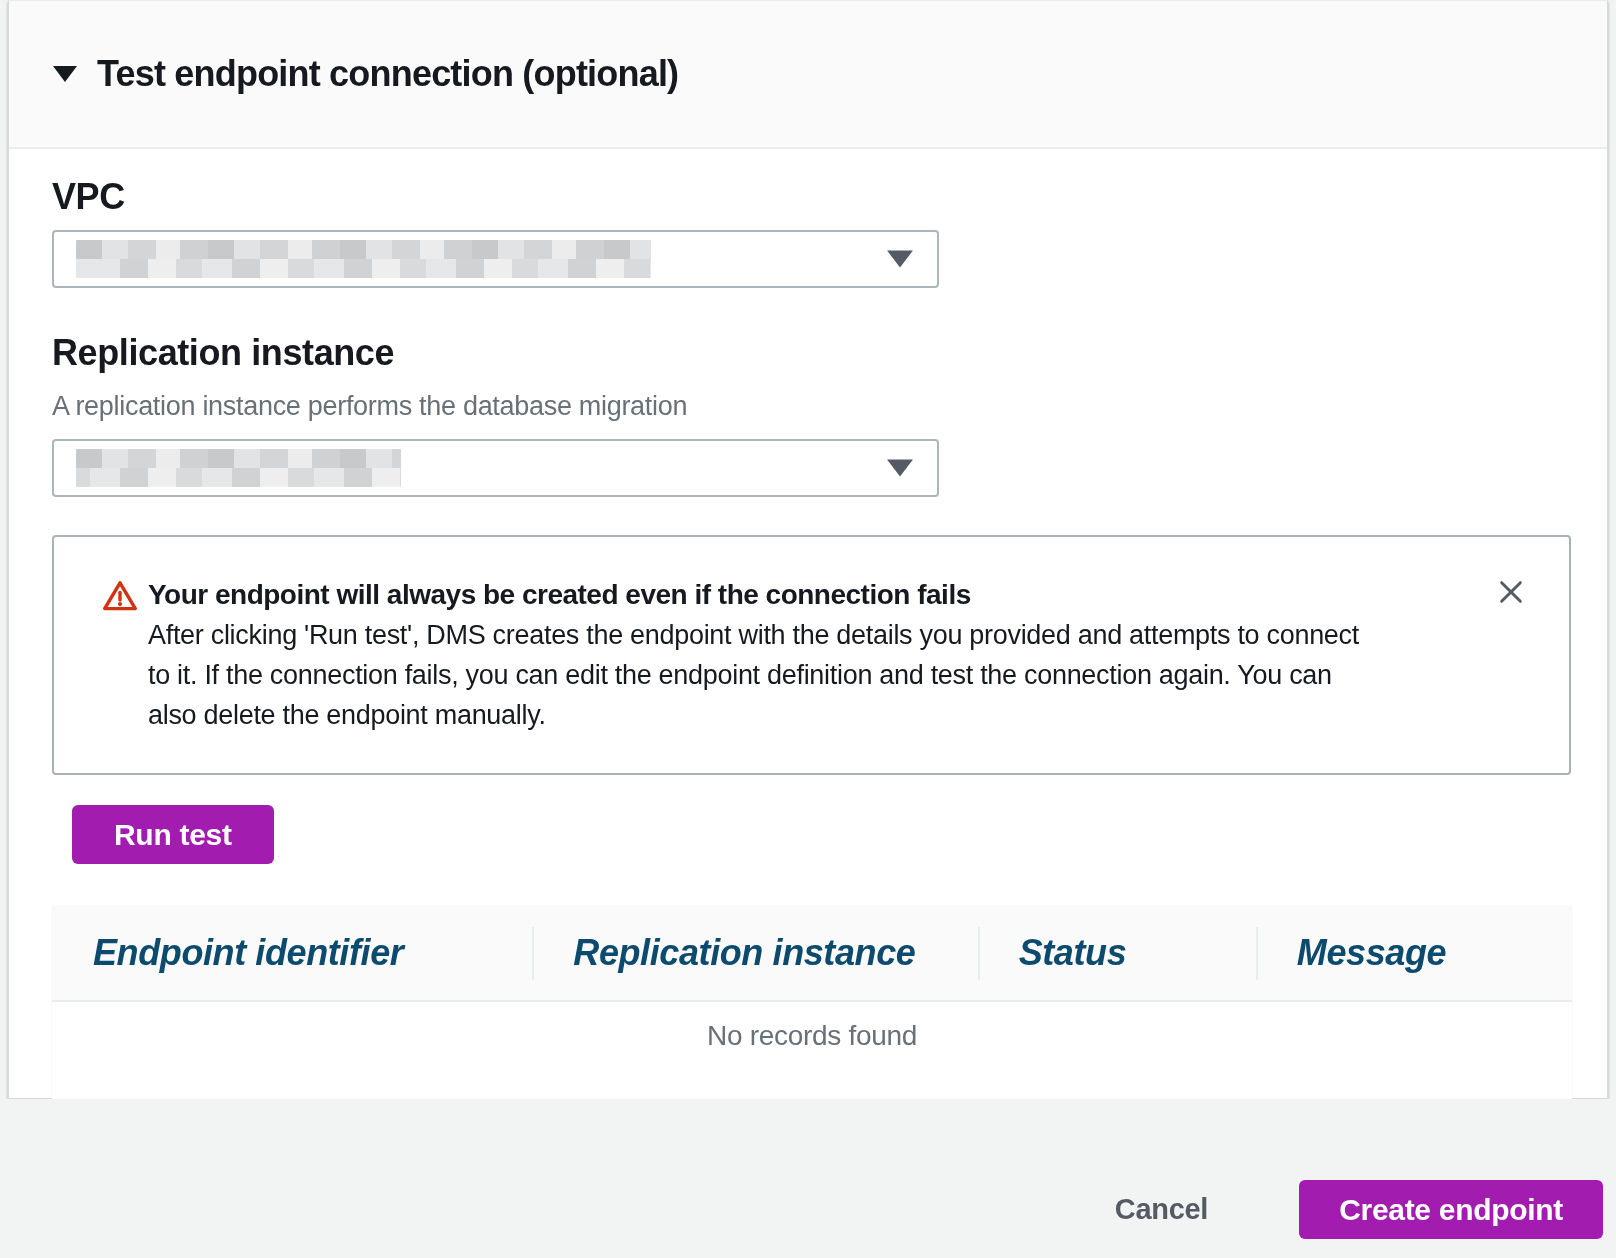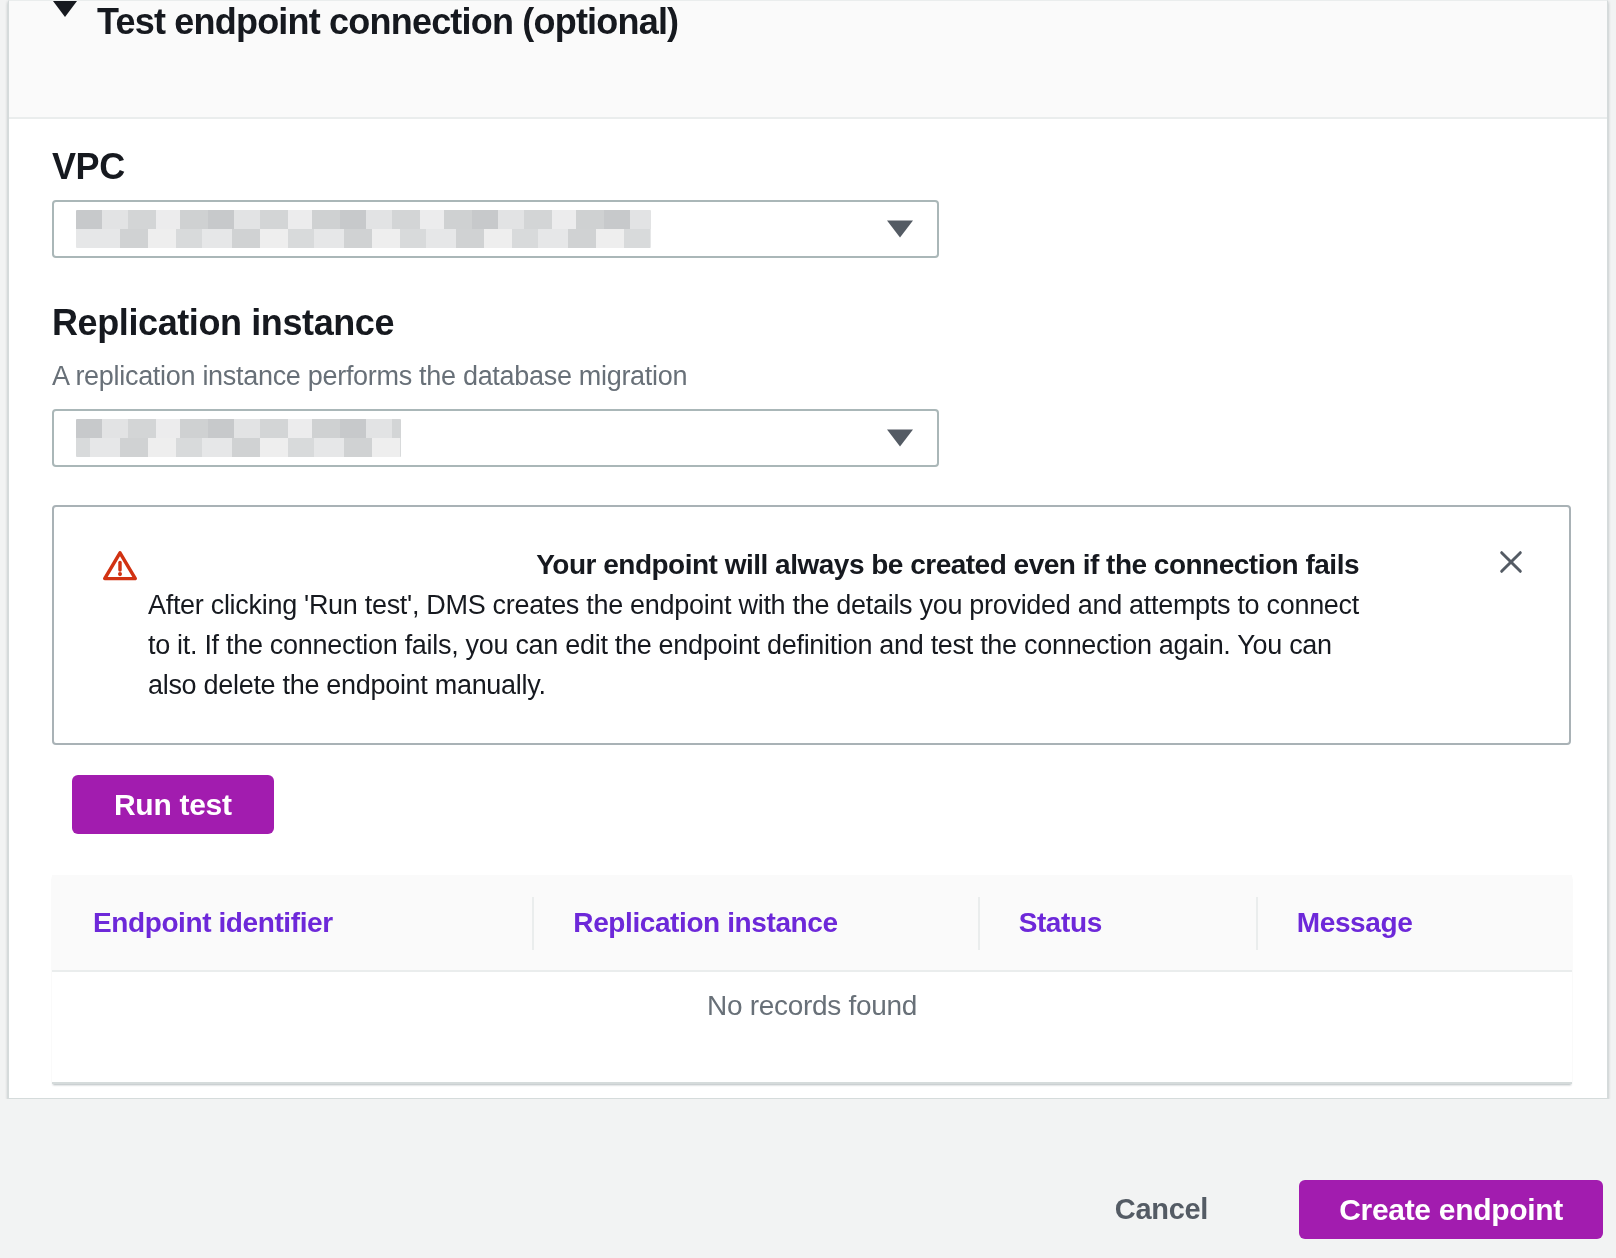--- a/index.html
+++ b/index.html
@@ -17,24 +17,25 @@
     position: absolute;
     left: 8px; top: 0;
     width: 1600px; height: 1099px;
     background: #ffffff;
     border: 1px solid #d5dbdb;
     border-top-color: #eaeded;
     box-shadow: 0 2px 3px rgba(0,28,36,.30);
   }
 
   .card-header {
-    height: 118px;
+    height: 148px;
     background: #fafafa;
     border-bottom: 2px solid #eaeded;
     display: flex;
+    align-items: center;
     padding-left: 44px;
     cursor: pointer;
   }
   .caret-down {
     width: 0; height: 0;
     border-left: 12px solid transparent;
     border-right: 12px solid transparent;
     border-top: 16px solid #16191f;
     margin-right: 20px;
   }
@@ -112,21 +113,20 @@
   }
   .warning-icon { flex: 0 0 36px; margin-top: 3px; }
   .warning-text { margin-left: 10px; }
   .warning-title {
     font-size: 28px;
     font-weight: 700;
     letter-spacing: -0.5px;
     line-height: 40px;
     color: #16191f;
     white-space: nowrap;
-    text-align: right;
   }
   .warning-line {
     font-size: 27px;
     letter-spacing: -0.3px;
     line-height: 40px;
     color: #16191f;
     white-space: nowrap;
   }
   .warning-close {
     position: absolute;
@@ -168,24 +168,25 @@
     background: #fafafa;
     border-bottom: 2px solid #eaeded;
     align-items: center;
   }
   .th {
     position: relative;
     height: 100%;
     display: flex;
     align-items: center;
     padding-left: 41px;
-    font-size: 28px;
+    font-size: 36px;
     font-weight: 700;
     letter-spacing: -0.4px;
-    color: #6d28d9;
+    color: #0c4a6e;
+    font-style: italic;
   }
   .th + .th::before {
     content: "";
     position: absolute;
     left: 0; top: 22px;
     height: 53px; width: 2px;
     background: #eaeded;
   }
   .table-empty {
     height: 110px;

